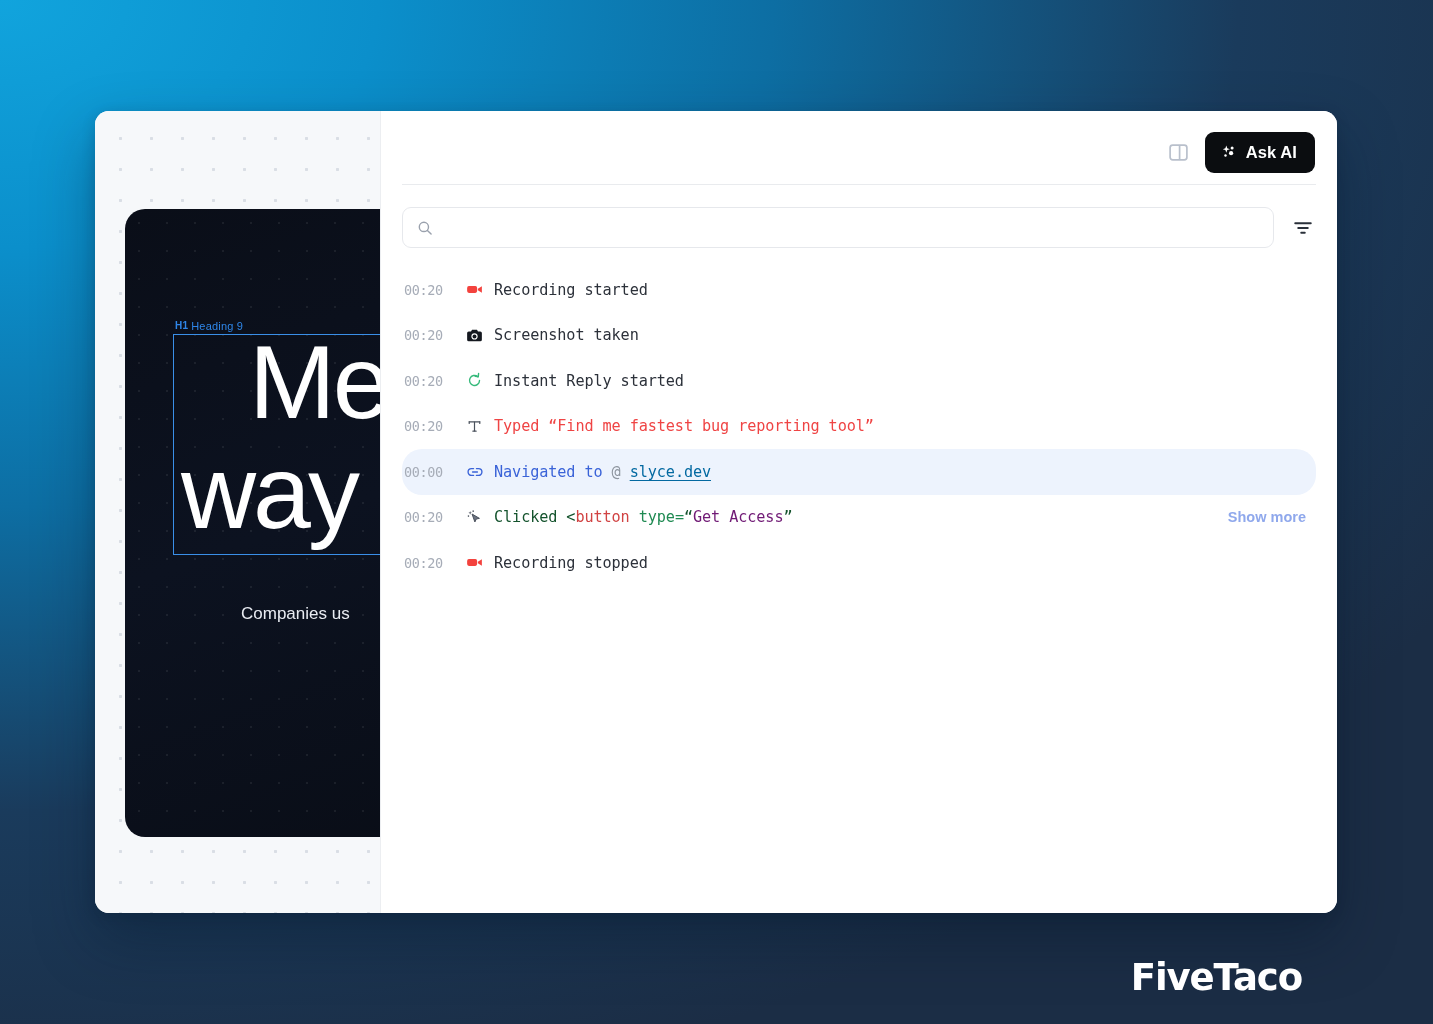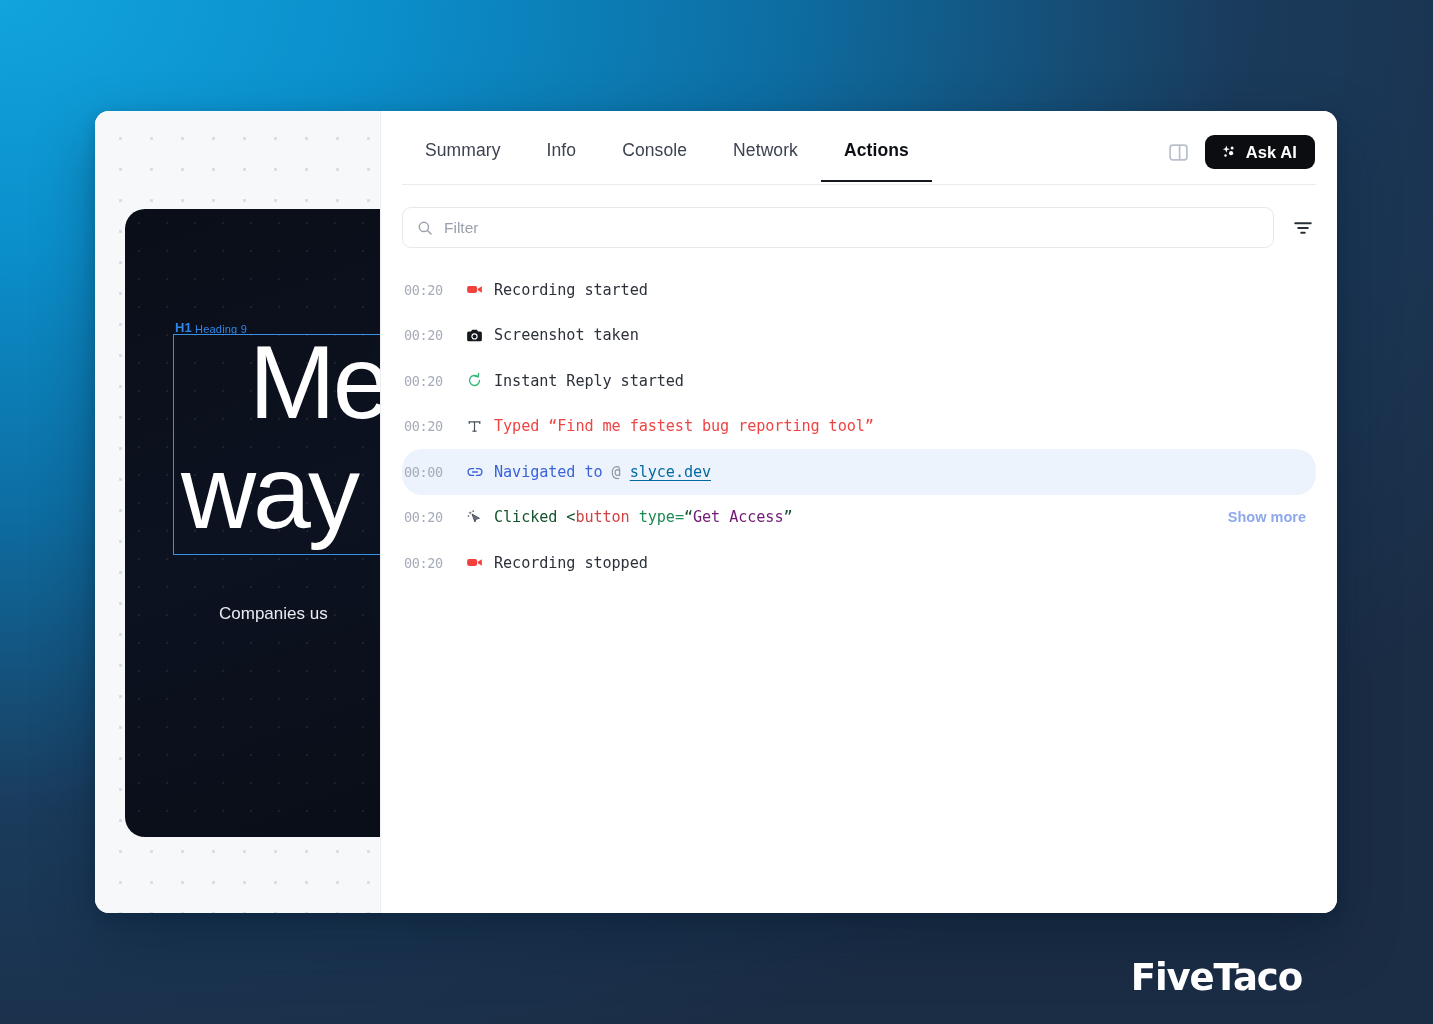--- a/index.html
+++ b/index.html
@@ -67,21 +67,21 @@
     position: absolute;
     left: 50px;
     top: 111px;
     color: #2f86e8;
     font-size: 11px;
     letter-spacing: .2px;
     white-space: nowrap;
     z-index: 3;
   }
   .h1-tag .tag-kind {
-    font-size: 13px;
+    font-size: 10px;
     font-weight: 700;
     vertical-align: 1px;
     margin-right: 3px;
   }
 
   .sel-box {
     position: absolute;
     left: 48px;
     top: 125px;
     width: 372px;
@@ -101,21 +101,21 @@
     font-weight: 400;
     letter-spacing: -3px;
     white-space: nowrap;
     z-index: 3;
   }
   .hero-text .line-1 { display: block; text-indent: 68px; }
   .hero-text .line-2 { display: block; }
 
   .sub-text {
     position: absolute;
-    left: 94px;
+    left: 116px;
     top: 395px;
     color: #e9ecf2;
     font-size: 17px;
     white-space: nowrap;
     z-index: 3;
   }
 
   
   .main-pane {
     flex: 1 1 auto;
@@ -185,21 +185,21 @@
   }
 
   .ask-ai {
     display: inline-flex;
     align-items: center;
     gap: 9px;
     background: #0b0d10;
     color: #ffffff;
     border: none;
     border-radius: 9px;
-    height: 34px;
+    height: 41px;
     padding: 0 18px 0 15px;
     font-size: 16.5px;
     font-weight: 700;
     font-family: "Liberation Sans", sans-serif;
     letter-spacing: .1px;
     cursor: pointer;
   }
 
   
   .filter-row {
@@ -338,27 +338,20 @@
         <span class="line-1">Me</span>
         <span class="line-2">way</span>
       </div>
       <div class="sub-text">Companies us</div>
     </div>
   </div>
 
   <div class="main-pane">
 
     <div class="tabbar">
-      <div class="tabs">
-        <div class="tab">Summary</div>
-        <div class="tab">Info</div>
-        <div class="tab">Console</div>
-        <div class="tab">Network</div>
-        <div class="tab active">Actions</div>
-      </div>
 
       <div class="tabbar-right">
         <div class="panel-toggle">
           <svg width="21" height="21" viewBox="0 0 21 21" fill="none">
             <rect x="2.1" y="3.1" width="16.8" height="14.8" rx="2.6" stroke="#b9c0cc" stroke-width="1.7"></rect>
             <line x1="11.6" y1="3.6" x2="11.6" y2="17.4" stroke="#b9c0cc" stroke-width="1.7"></line>
           </svg>
         </div>
         <button class="ask-ai">
           <span style="display:inline-flex;">
@@ -375,21 +368,20 @@
     </div>
 
     <div class="filter-row">
       <div class="filter-input-wrap">
         <span style="display:inline-flex;">
           <svg width="16" height="16" viewBox="0 0 16 16" fill="none">
             <circle cx="6.9" cy="6.9" r="4.6" stroke="#9aa1ad" stroke-width="1.4"></circle>
             <line x1="10.4" y1="10.4" x2="14.1" y2="14.1" stroke="#9aa1ad" stroke-width="1.4" stroke-linecap="round"></line>
           </svg>
         </span>
-        <input class="filter-input" type="text" placeholder="Filter" style="">
       </div>
       <div class="funnel-btn">
         <svg width="22" height="22" viewBox="0 0 22 22" fill="none" stroke="#2a303a" stroke-width="1.9" stroke-linecap="round">
           <line x1="3.2" y1="6.2" x2="18.8" y2="6.2"></line>
           <line x1="6.2" y1="11" x2="15.8" y2="11"></line>
           <line x1="9.2" y1="15.8" x2="12.8" y2="15.8"></line>
         </svg>
       </div>
     </div>
 

